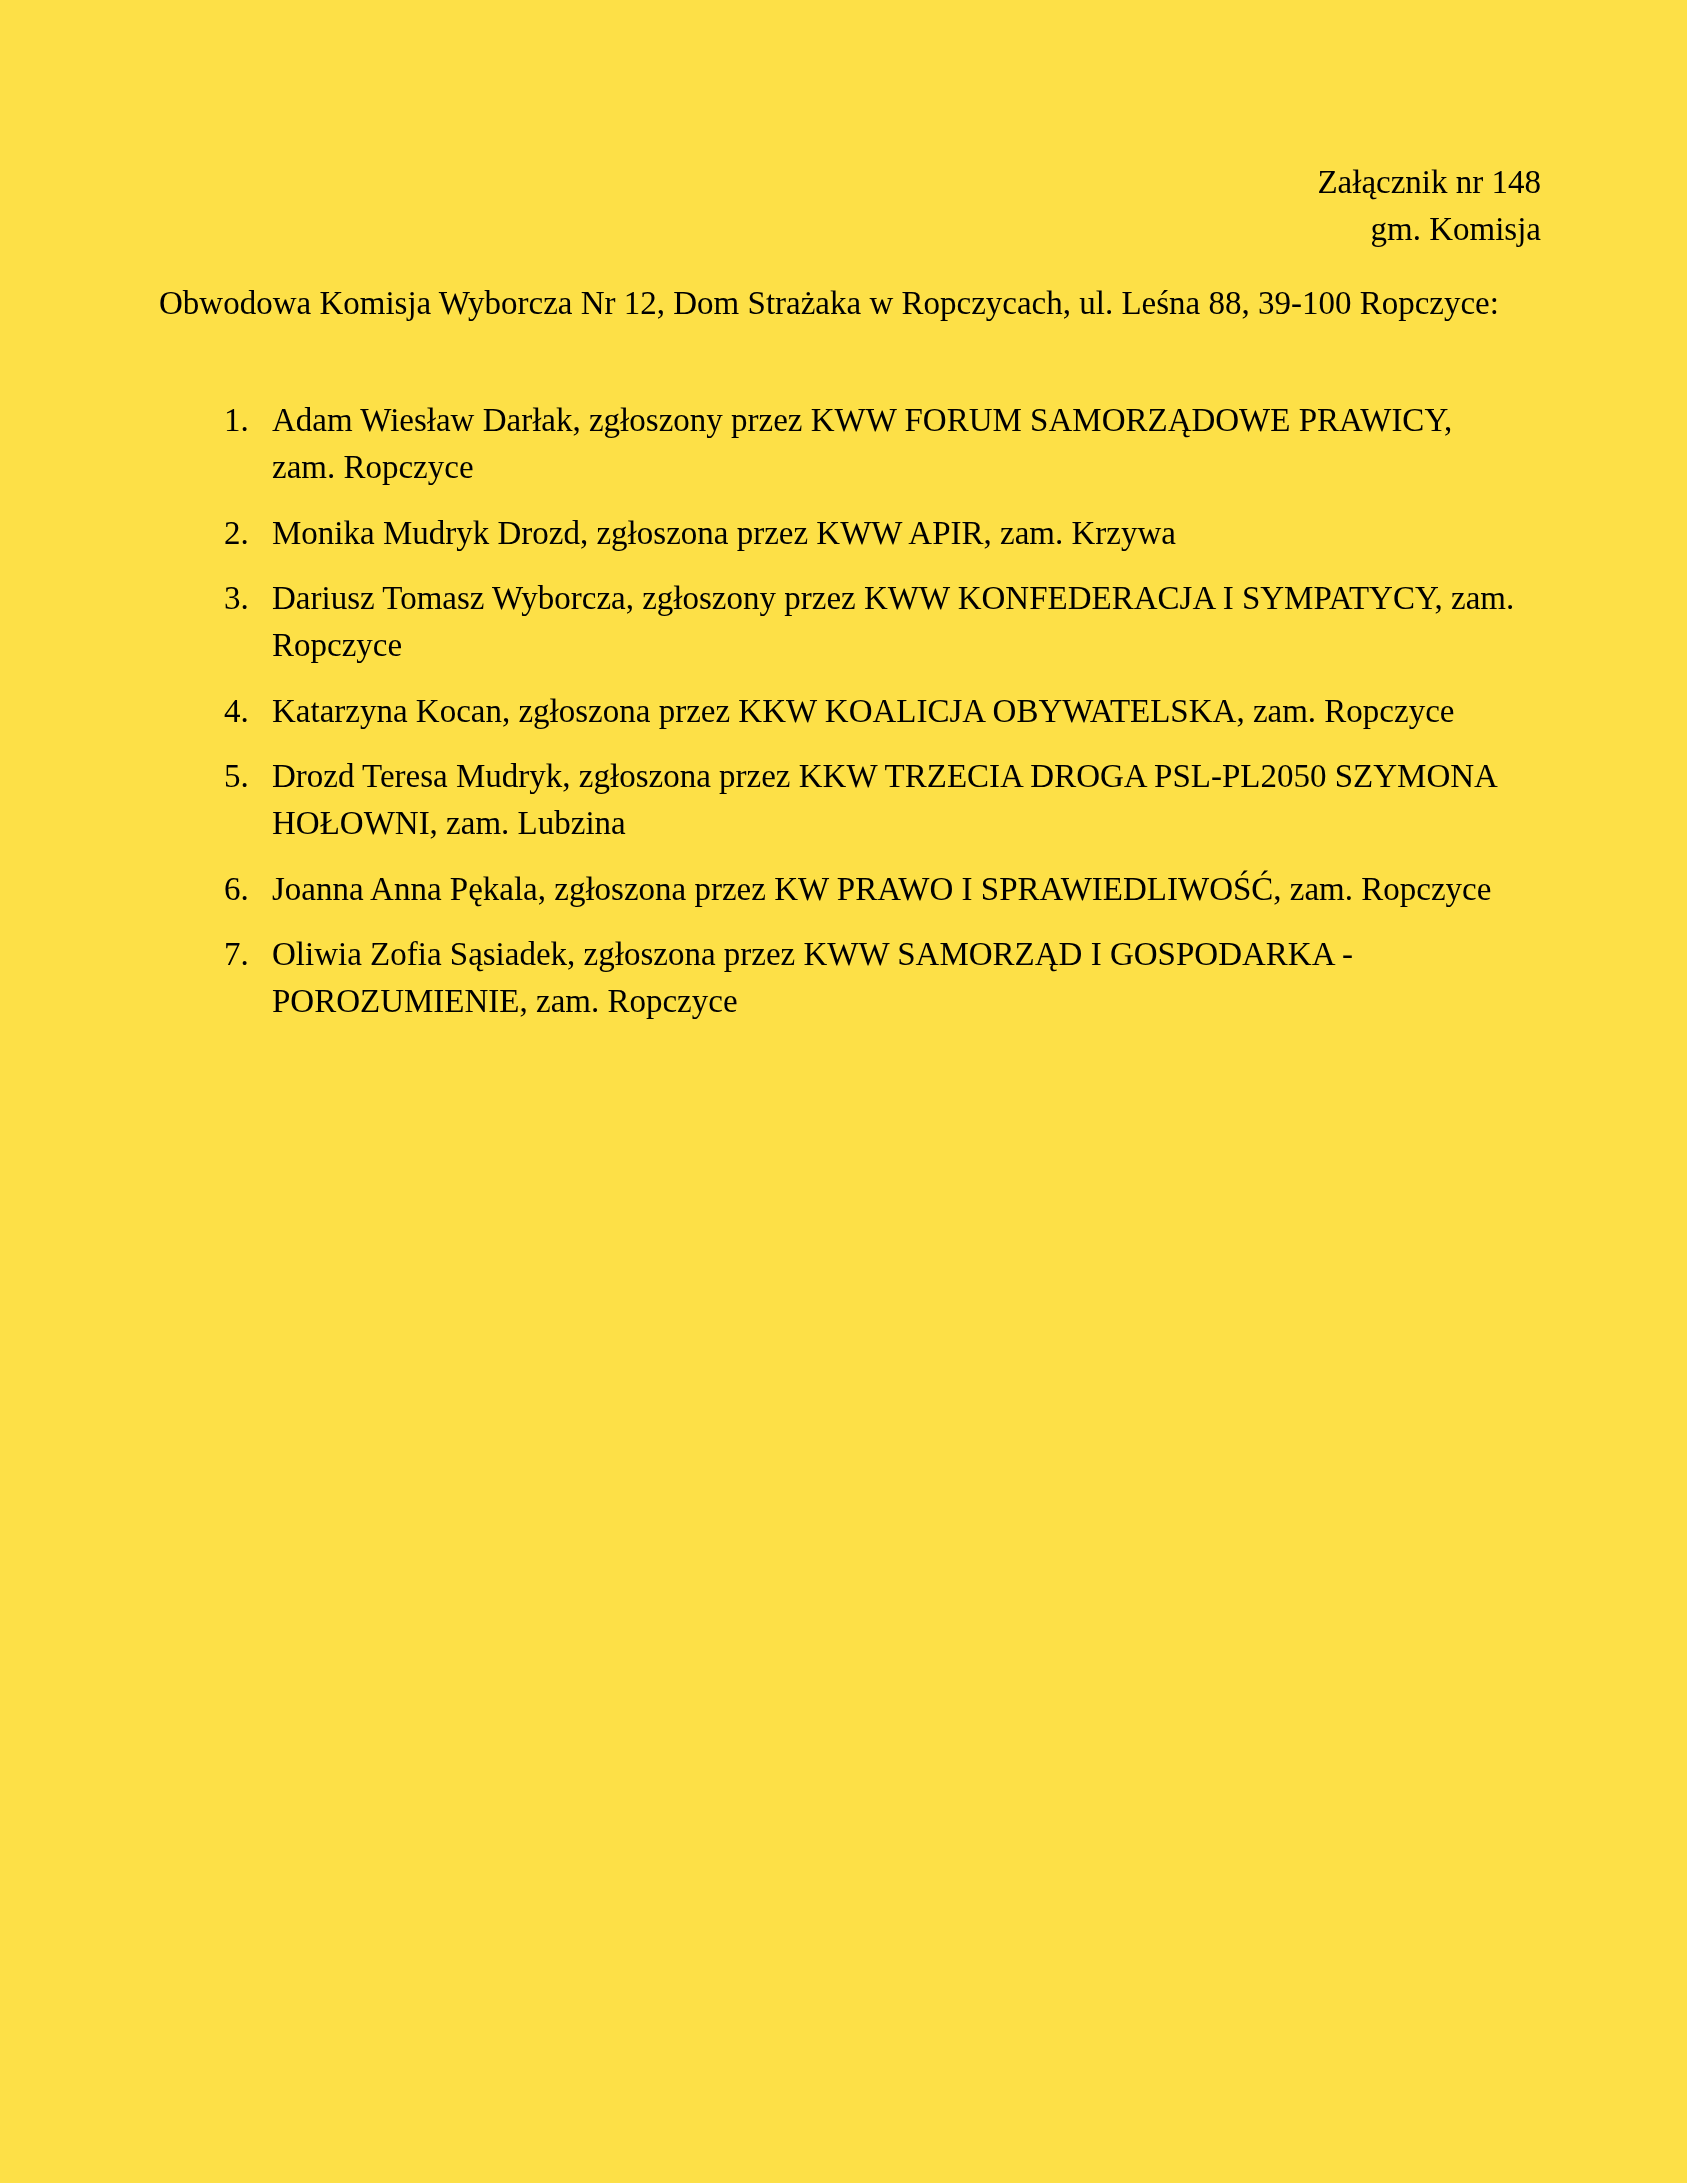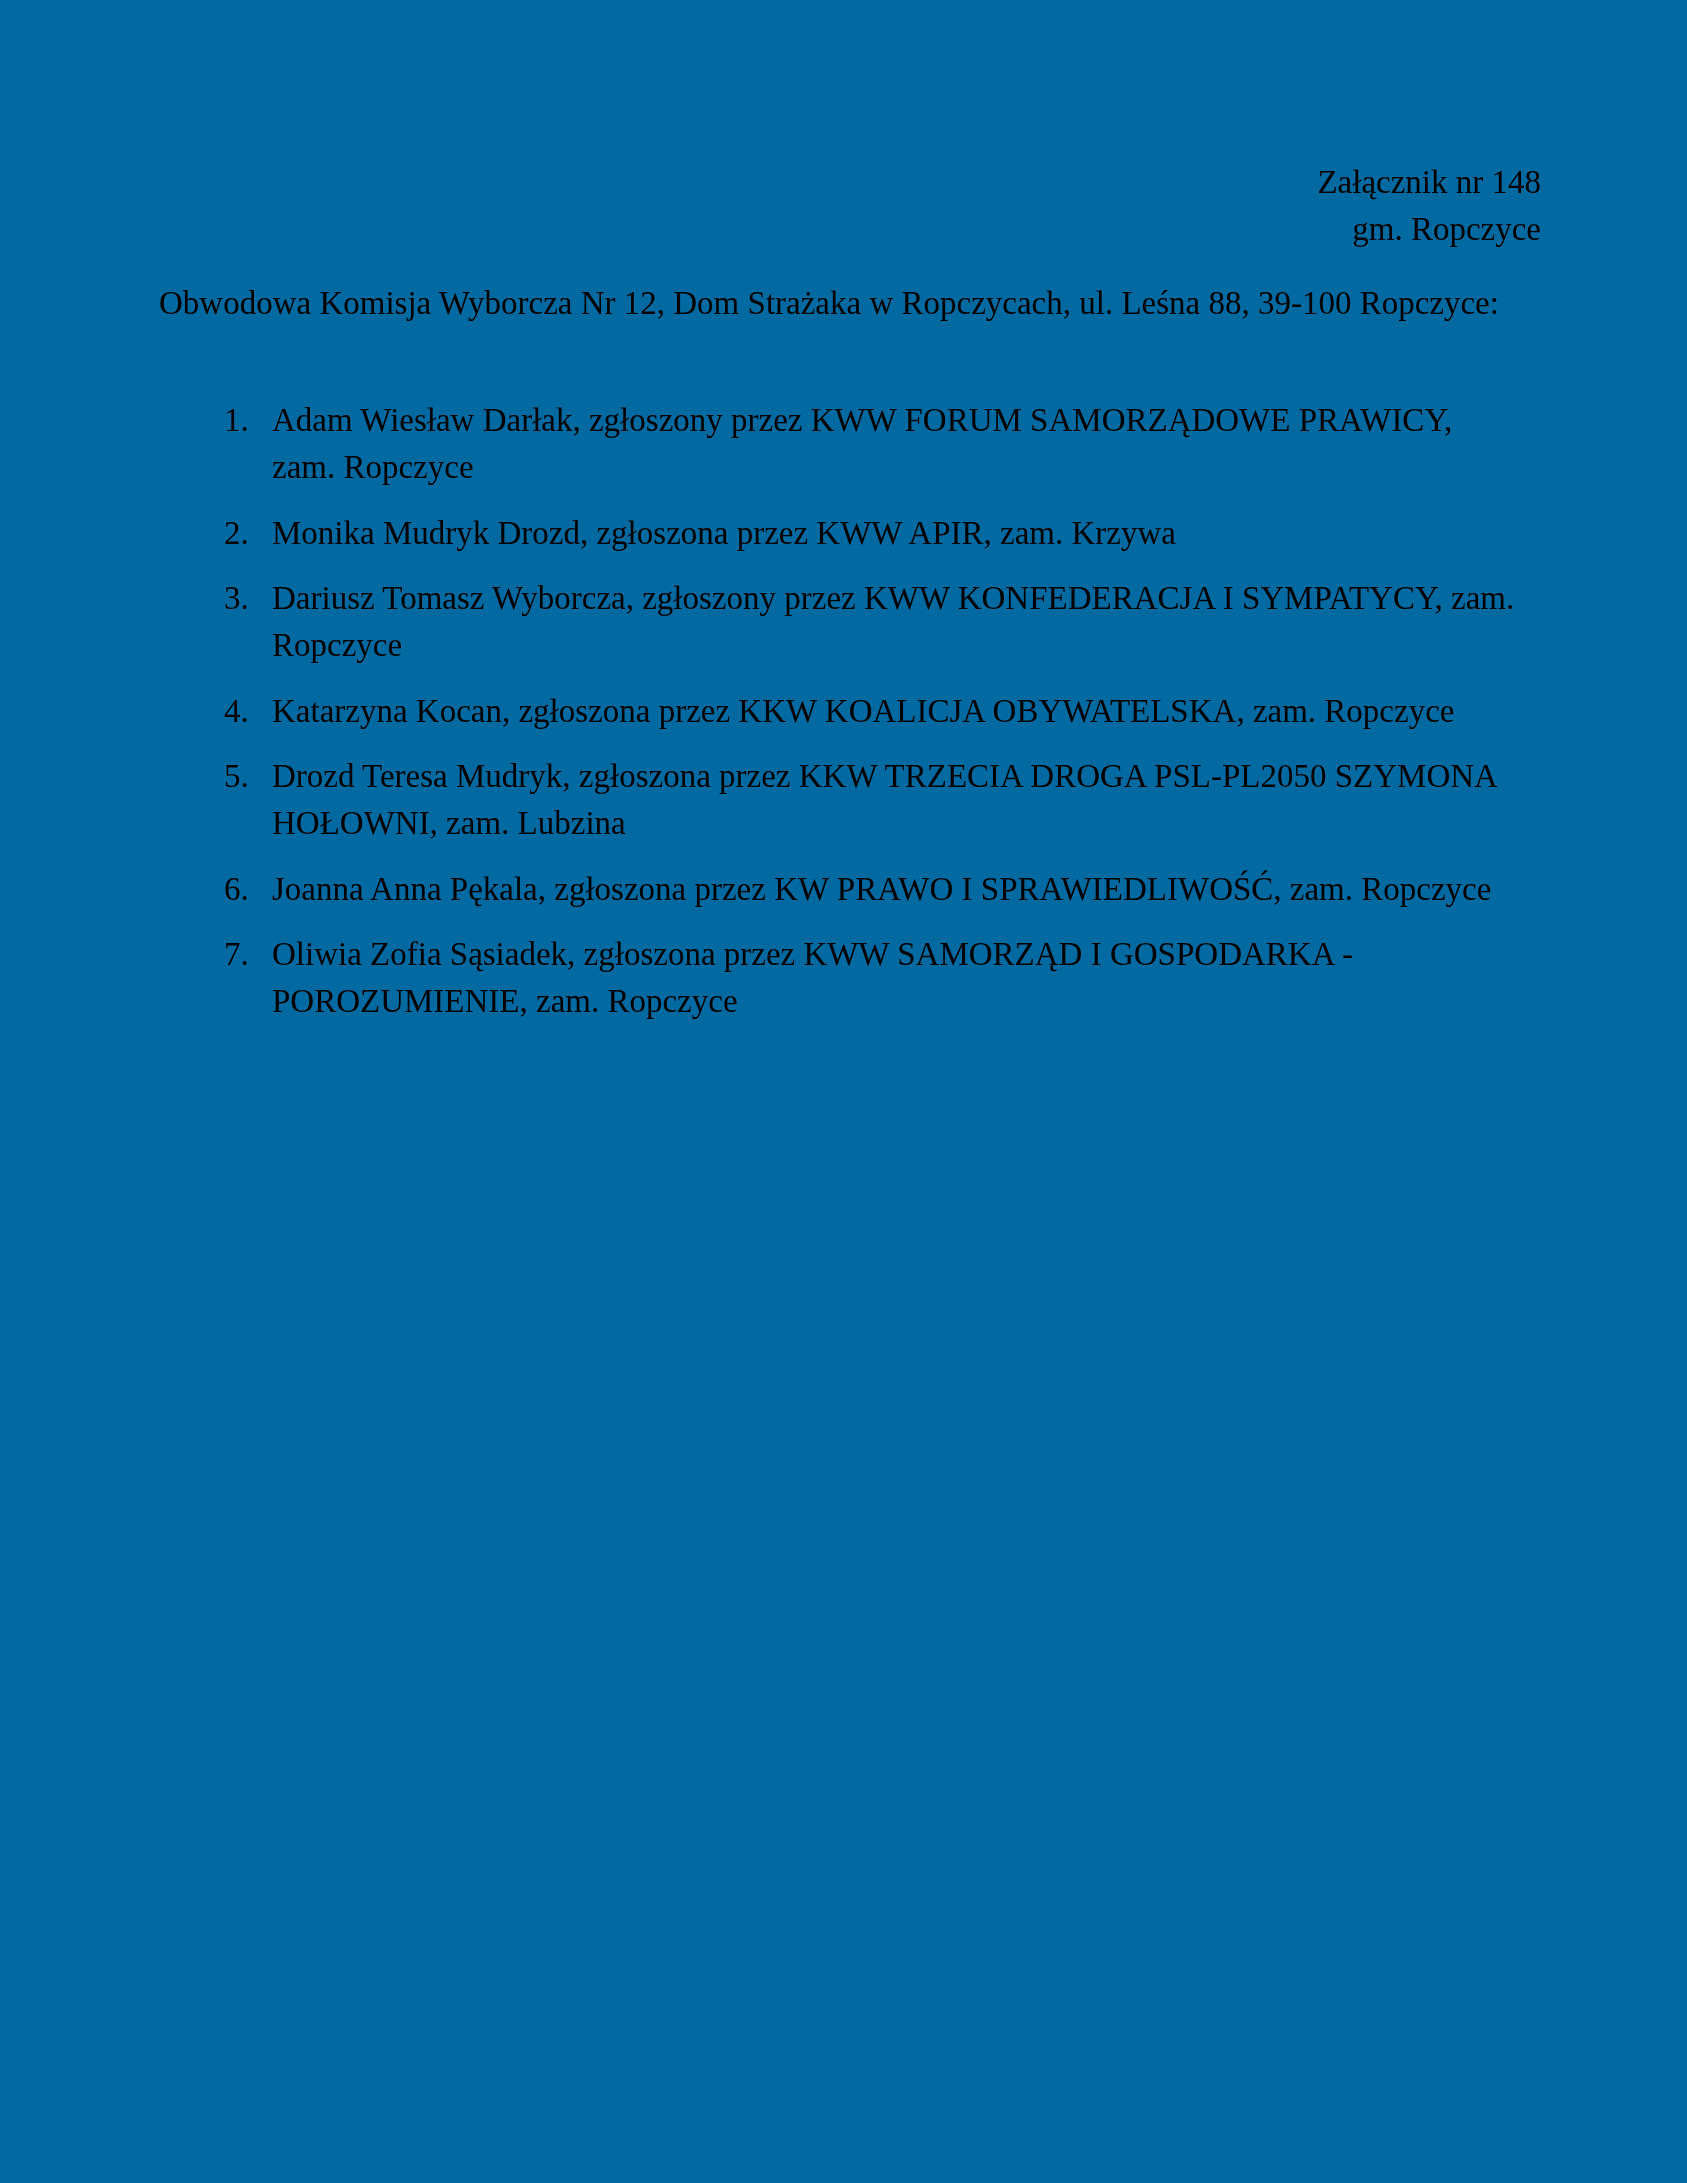--- a/index.html
+++ b/index.html
@@ -6,21 +6,21 @@
   html, body {
     margin: 0;
     padding: 0;
     background: #888888;
   }
   .page {
     position: relative;
     width: 1687px;
     height: 2183px;
     margin: 0 auto;
-    background: #0369a1;
+    background: #fde047;
     color: #000000;
     font-family: "Liberation Serif", "DejaVu Serif", serif;
     font-size: 33px;
     overflow: hidden;
   }
   
   .attachment-block {
     position: absolute;
     top: 159px;
     right: 146px;
@@ -61,21 +61,21 @@
     font-weight: normal;
   }
 </style>
 </head>
 <body>
 
 <div class="page">
 
   <div class="attachment-block">
     <div>Załącznik nr 148</div>
-    <div>gm. Ropczyce</div>
+    <div>gm. Komisja</div>
   </div>
 
   <div class="doc-heading">Obwodowa Komisja Wyborcza Nr 12, Dom Strażaka w Ropczycach, ul. Leśna 88, 39-100 Ropczyce:</div>
 
   <div class="member-list">
     <div class="member-item">
       <span class="member-number">1.</span>
       <span class="member-text">
         <span class="member-name">Adam Wiesław Darłak</span><span class="member-details">, zgłoszony przez KWW FORUM SAMORZĄDOWE PRAWICY, zam. Ropczyce</span>
       </span>

